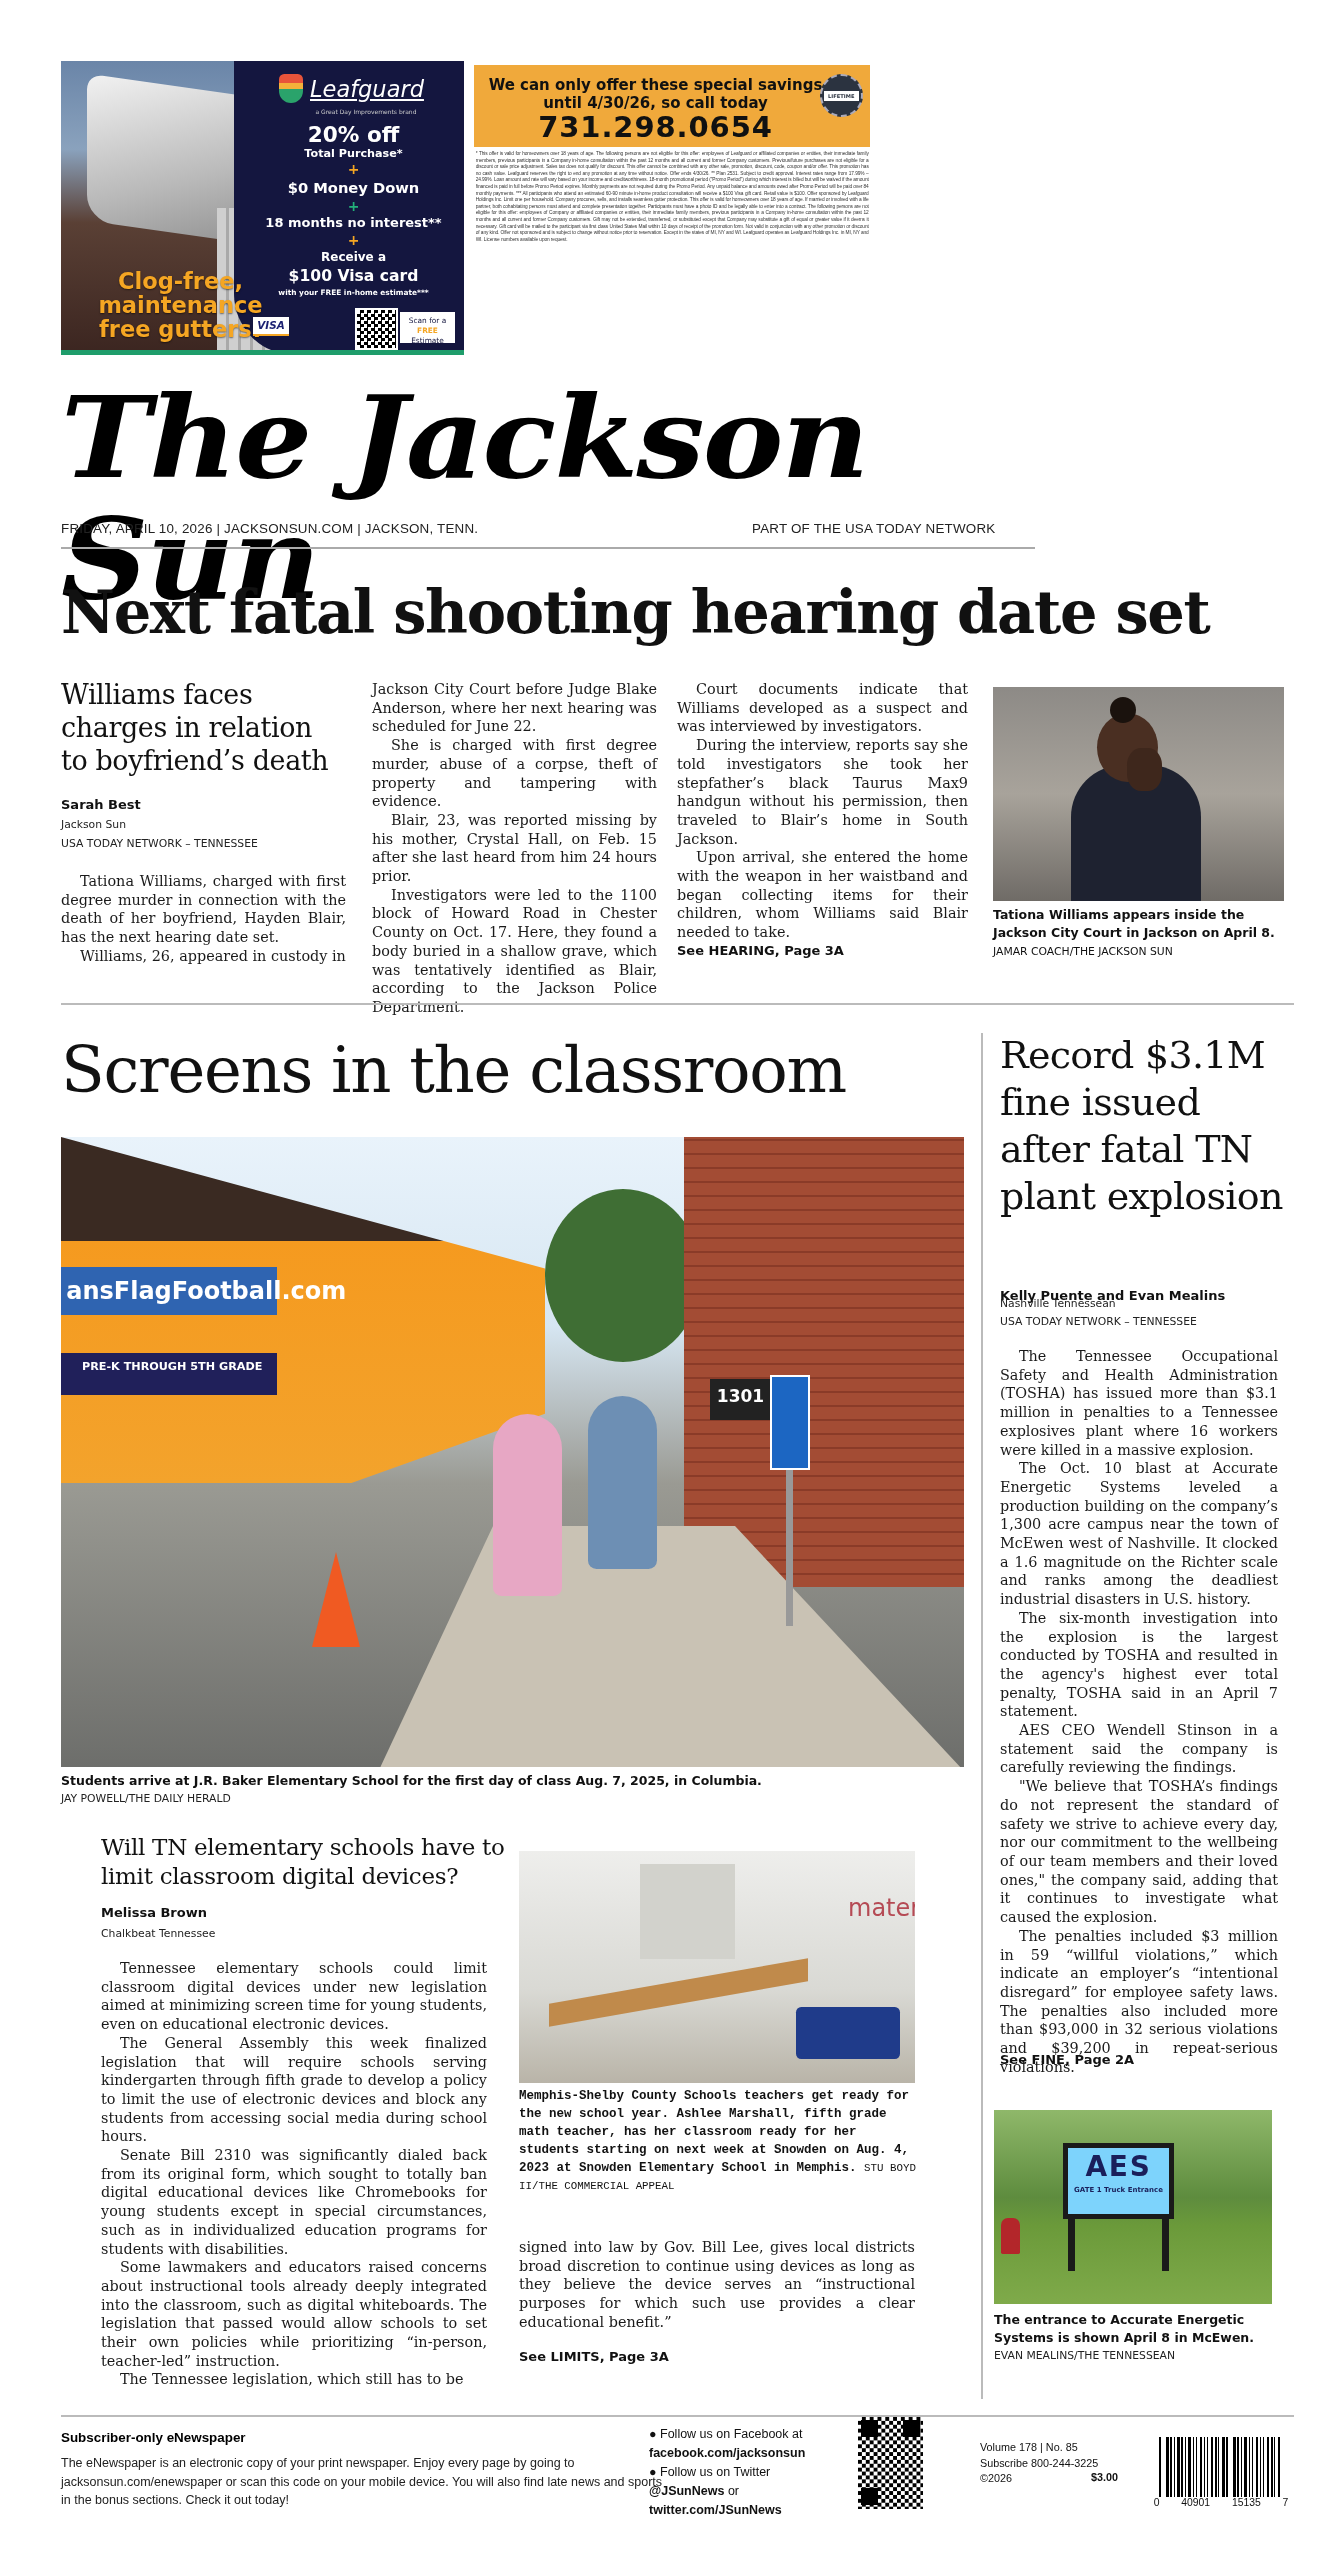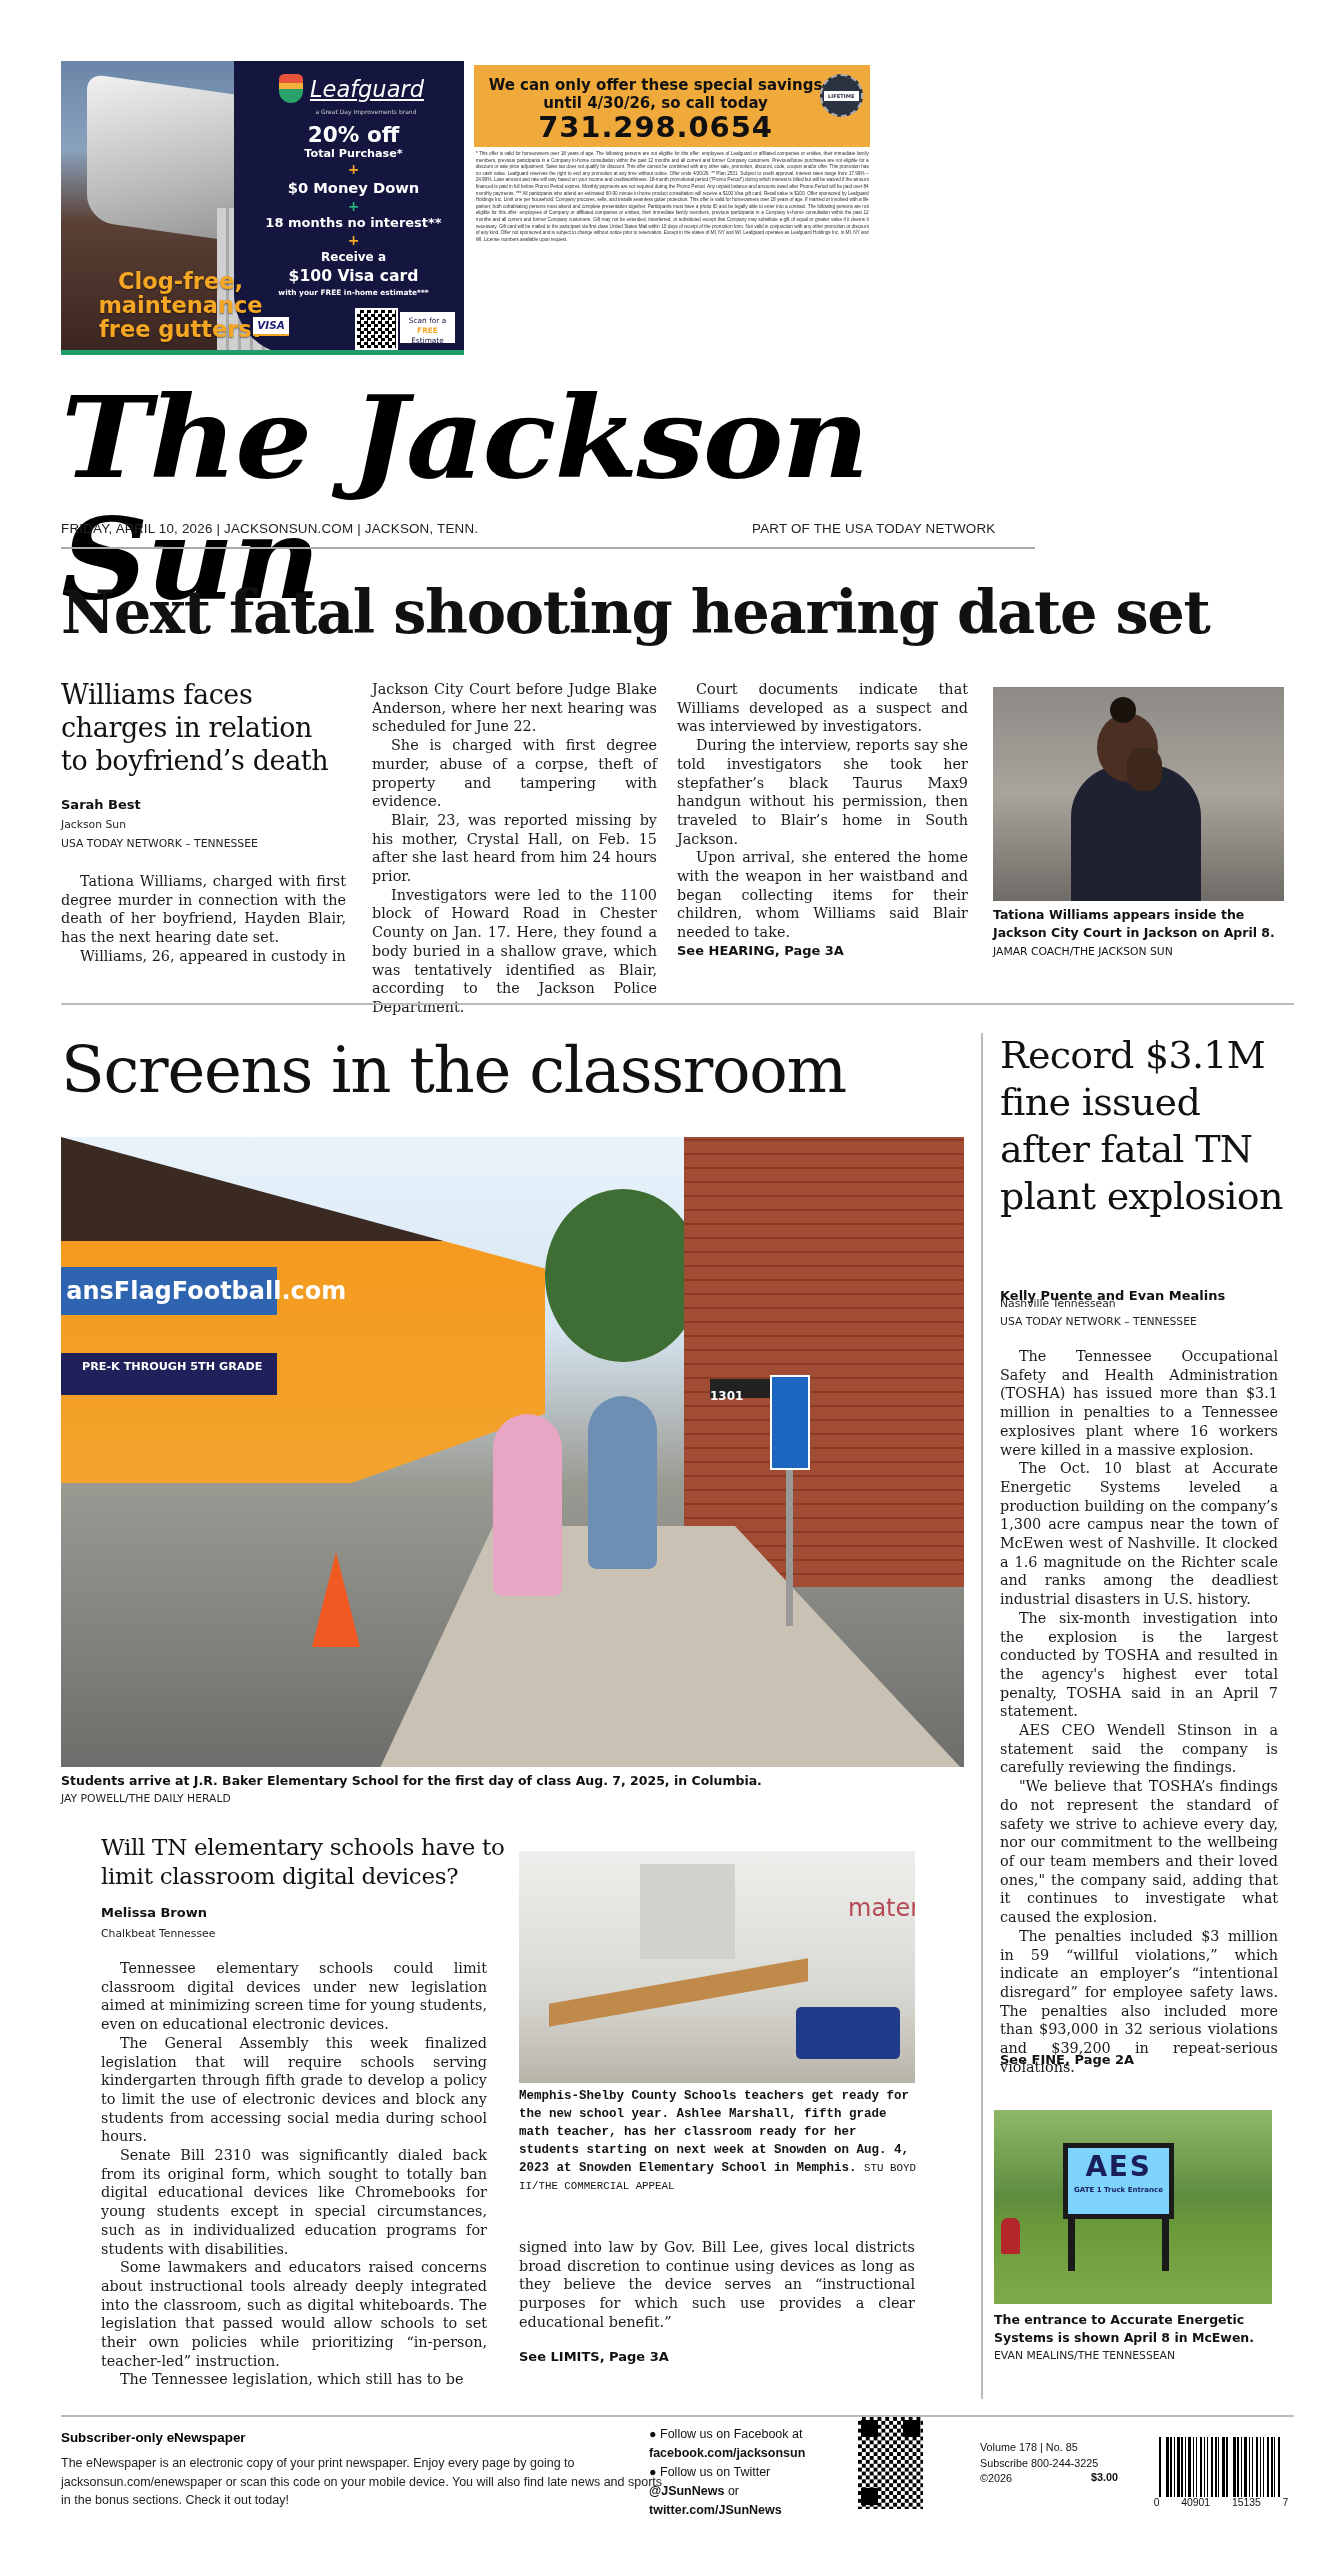--- a/index.html
+++ b/index.html
@@ -107,22 +107,22 @@
     color: #fff; font-family: "DejaVu Sans", sans-serif; font-weight: bold; font-size: 11.2px; line-height: 14px; padding: 7px 0 0 21px; }
   #main-photo .walk { position: absolute; left: 311px; top: 389px; width: 605px; height: 259px; background: #c9c2b4;
     clip-path: polygon(20% 0, 60% 0, 100% 100%, 0 100%); }
   #main-photo .tree { position: absolute; left: 484px; top: 52px; width: 156px; height: 173px; border-radius: 50%; background: #3f6e34; }
   #main-photo .cone { position: absolute; left: 251px; top: 415px; width: 0; height: 0;
     border-left: 24px solid transparent; border-right: 24px solid transparent; border-bottom: 95px solid #f05a22; }
   #main-photo .sign { position: absolute; left: 709px; top: 238px; width: 40px; height: 95px; background: #1c66c2; border: 2.6px solid #fff; }
   #main-photo .sign-post { position: absolute; left: 725px; top: 333px; width: 7px; height: 156px; background: #999; }
   #main-photo .kid1 { position: absolute; left: 432px; top: 277px; width: 69px; height: 182px; border-radius: 35px 35px 8.6px 8.6px; background: #e7a7c4; }
   #main-photo .kid2 { position: absolute; left: 527px; top: 259px; width: 69px; height: 173px; border-radius: 35px 35px 8.6px 8.6px; background: #6d8fb4; }
-  #main-photo .addr { position: absolute; left: 649px; top: 242px; width: 61px; height: 19px; background: #222; color: #fff;
-    font-family: "DejaVu Sans", sans-serif; font-weight: bold; font-size: 12px; line-height: 35px; }
+  #main-photo .addr { position: absolute; left: 649px; top: 242px; width: 61px; height: 41px; background: #222; color: #fff;
+    font-family: "DejaVu Sans", sans-serif; font-weight: bold; font-size: 17px; text-align: center; line-height: 35px; }
   #main-cap { left: 61px; top: 1773px; font-family: "DejaVu Sans", sans-serif; font-weight: bold; font-size: 12.5px; color: #111; }
   #main-credit { left: 61px; top: 1792px; font-family: "DejaVu Sans", sans-serif; font-size: 10.8px; color: #222; }
 
   #sub-head { left: 101px; top: 1833px; width: 415px; font-family: "DejaVu Serif", serif; font-size: 23px; line-height: 29px; color: #111; letter-spacing: -0.3px; }
   #sub-by { left: 101px; top: 1905px; }
   #sub-org { left: 101px; top: 1927px; }
   #sub-col1 { left: 101px; top: 1959px; width: 386px; }
   #sub-col2 { left: 519px; top: 2238px; width: 396px; }
   #sub-jump { left: 519px; top: 2349px; }
 
@@ -230,21 +230,21 @@
 <div id="lead-org2" class="abs org">USA TODAY NETWORK – TENNESSEE</div>
 
 <div id="lead-col1" class="abs body-text">
   <p>Tationa Williams, charged with first degree murder in connection with the death of her boyfriend, Hayden Blair, has the next hearing date set.</p>
   <p>Williams, 26, appeared in custody in</p>
 </div>
 <div id="lead-col2" class="abs body-text">
   <p class="noindent">Jackson City Court before Judge Blake Anderson, where her next hearing was scheduled for June 22.</p>
   <p>She is charged with first degree murder, abuse of a corpse, theft of property and tampering with evidence.</p>
   <p>Blair, 23, was reported missing by his mother, Crystal Hall, on Feb. 15 after she last heard from him 24 hours prior.</p>
-  <p>Investigators were led to the 1100 block of Howard Road in Chester County on Jan. 17. Here, they found a body buried in a shallow grave, which was tentatively identified as Blair, according to the Jackson Police Department.</p>
+  <p>Investigators were led to the 1100 block of Howard Road in Chester County on Oct. 17. Here, they found a body buried in a shallow grave, which was tentatively identified as Blair, according to the Jackson Police Department.</p>
 </div>
 <div id="lead-col3" class="abs body-text">
   <p>Court documents indicate that Williams developed as a suspect and was interviewed by investigators.</p>
   <p>During the interview, reports say she told investigators she took her stepfather’s black Taurus Max9 handgun without his permission, then traveled to Blair’s home in South Jackson.</p>
   <p>Upon arrival, she entered the home with the weapon in her waistband and began collecting items for their children, whom Williams said Blair needed to take.</p>
 </div>
 <div id="lead-jump" class="abs jump">See HEARING, Page 3A</div>
 
 <div id="lead-photo" class="abs">
   <div class="fig-body"></div>

